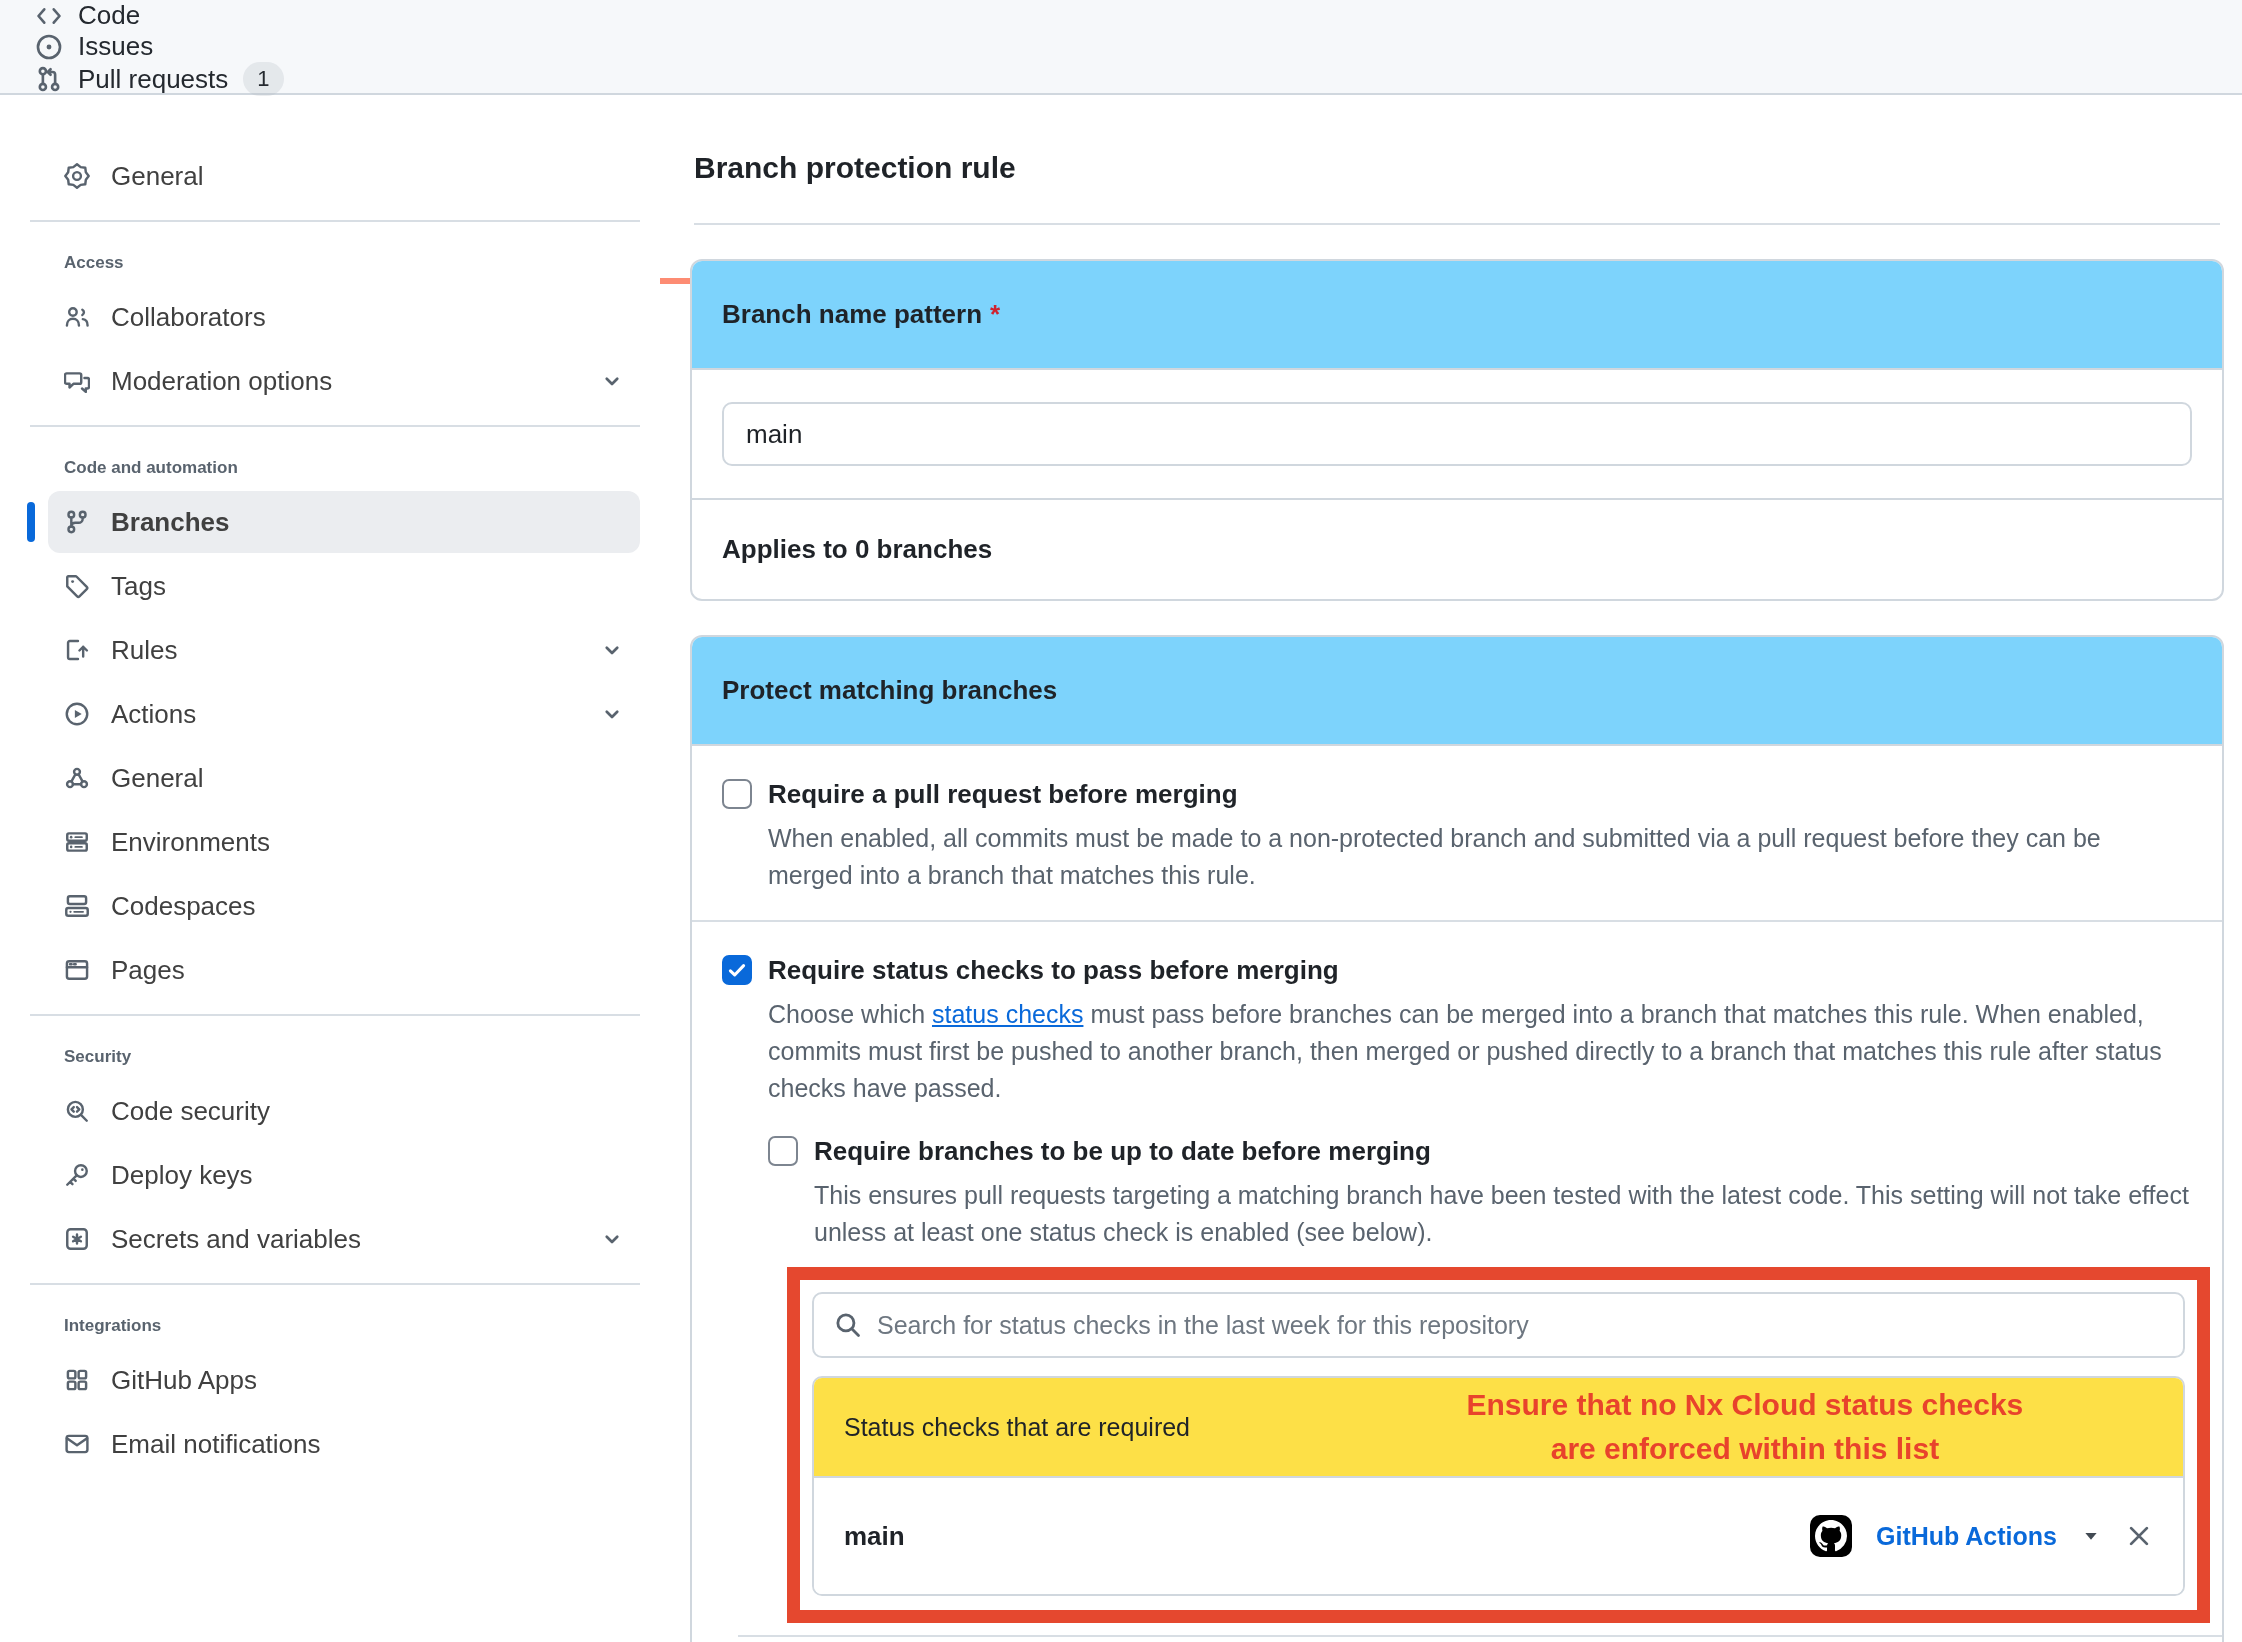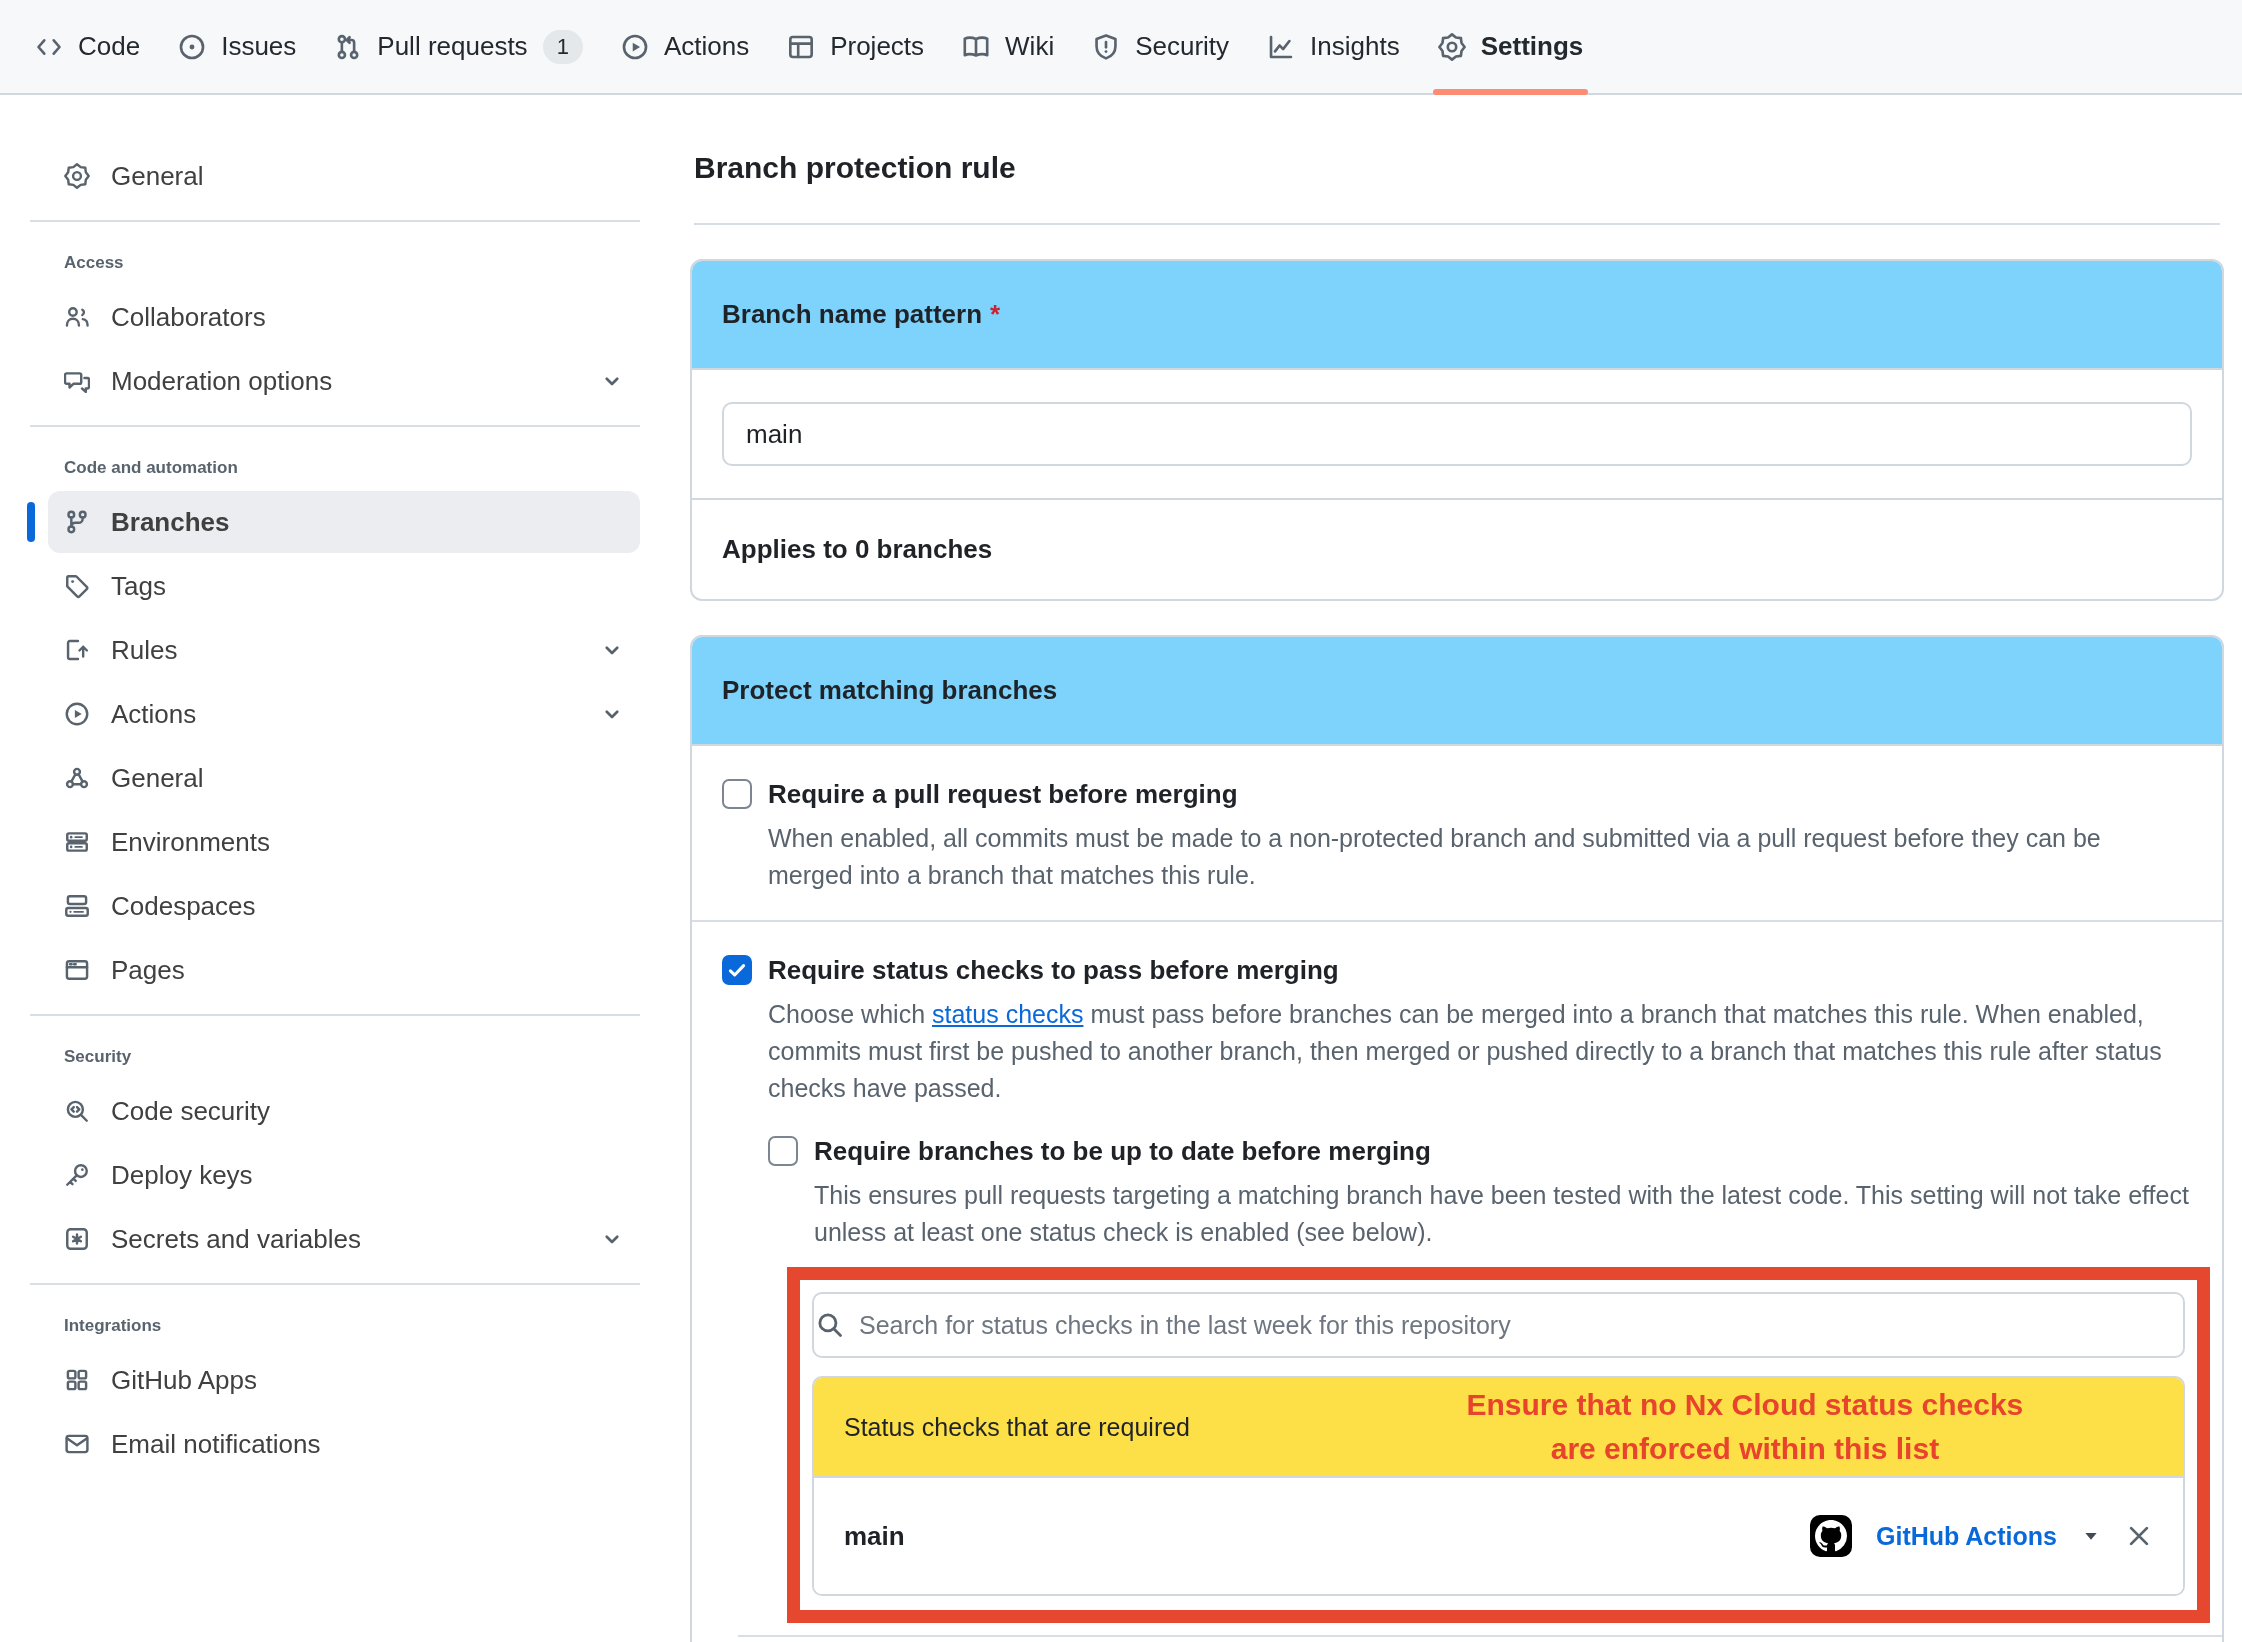--- a/index.html
+++ b/index.html
@@ -9,21 +9,21 @@
     width:2242px; height:1642px; overflow:hidden; position:relative;
     background:#ffffff; color:#1f2328;
     font-family:"Liberation Sans", sans-serif;
   }
   svg.ic { stroke:#59636e; fill:none; stroke-width:1.5; stroke-linecap:round; stroke-linejoin:round; }
 
   
   .topnav {
     position:absolute; top:0; left:0; right:0; height:95px;
     background:#f6f8fa; border-bottom:2px solid #d0d7de;
-    display:flex; align-items:stretch; padding:0 16px;
+    display:flex; align-items:stretch; padding:0 16px;flex-direction:column;
   }
   .tab {
     position:relative; display:flex; align-items:center; gap:15px;
     padding:0 19px; font-size:26px; color:#24292f; cursor:pointer;
   }
   .tab svg { width:28px; height:28px; }
   .tab.active .tab-lbl { font-weight:700; }
   .tab.active::after {
     content:""; position:absolute; left:14px; right:14px; bottom:-2px;
     height:6px; border-radius:6px; background:#fd8c73;
@@ -91,21 +91,21 @@
   .link { color:#0969da; text-decoration:underline; cursor:pointer; }
   .sub-opt { margin:26px 0 0 46px; }
 
   .annot-box {
     border:13px solid #e5482f;
     margin:16px -18px 0 19px; padding:12px 12px 14px;
   }
   .search-row {
     display:flex; align-items:center; gap:15px;
     height:66px; border:2px solid #d0d7de; border-radius:10px;
-    background:#fff; padding:0 2px; font-size:25px; color:#6e7781; cursor:text;
+    background:#fff; padding:0 20px; font-size:25px; color:#6e7781; cursor:text;
   }
   .search-row svg { width:28px; height:28px; flex:none; }
   .checks-box { margin-top:18px; border:2px solid #d0d7de; border-radius:10px; overflow:hidden; background:#fff; }
   .checks-head {
     position:relative; height:100px; background:#fde047; border-bottom:2px solid #d0d7de;
     display:flex; align-items:center; padding:0 30px; font-size:25px; color:#1f2328;
   }
   .annot-text {
     position:absolute; left:38%; right:2%; top:50%; transform:translateY(-50%);
     text-align:center; color:#e8432c; font-weight:700; font-size:30px; line-height:44px;

